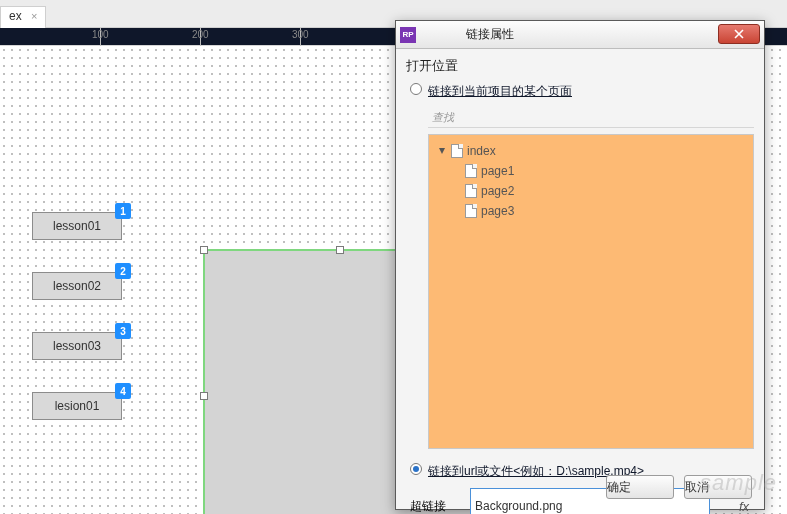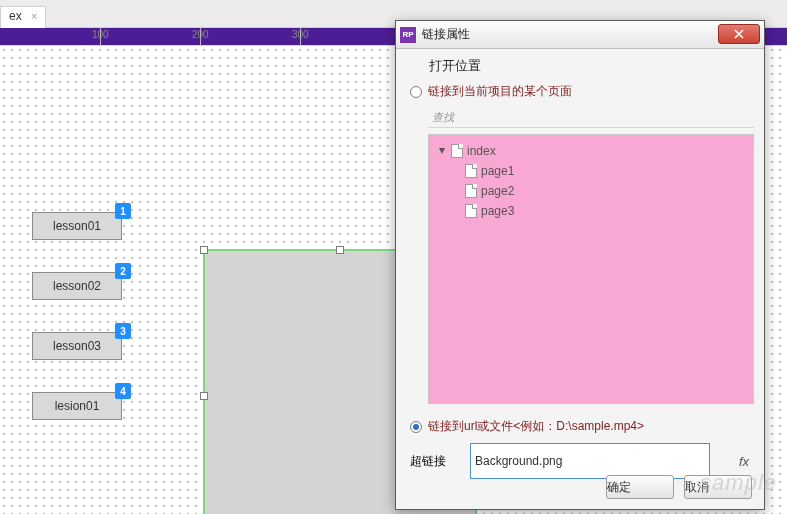--- a/index.html
+++ b/index.html
@@ -6,21 +6,21 @@
   html, body { margin: 0; padding: 0; width: 787px; height: 514px; overflow: hidden; background: #f0f0f0; }
 
   .app { position: relative; width: 787px; height: 514px; }
 
   
   .topbar { position: absolute; left: 0; top: 0; right: 0; height: 28px; background: #ececec; border-bottom: 1px solid #cfcfcf; }
   .tab { position: absolute; left: 0; top: 6px; height: 22px; background: #fff; border: 1px solid #cfcfcf; border-bottom: none; padding: 2px 8px; font-size: 12px; color: #333; }
   .tab-close { margin-left: 6px; color: #999; font-size: 11px; }
 
   
-  .ruler { position: absolute; left: 0; top: 28px; right: 0; height: 18px; background: #4c1d95; border-bottom: 1px solid #d6d6d6; }
+  .ruler { position: absolute; left: 0; top: 28px; right: 0; height: 18px; background: #0f172a; border-bottom: 1px solid #d6d6d6; }
   .ruler-mark { position: absolute; top: 0; height: 18px; width: 1px; background: #bbb; }
   .ruler-label { position: absolute; top: 1px; font-size: 10px; color: #888; }
 
   
   .canvas { position: absolute; left: 0; top: 46px; right: 0; bottom: 0; background: #fff;
     background-image: radial-gradient(circle, #bfbfbf 0.8px, transparent 0.8px);
     background-size: 8px 8px; background-position: 0 0;
   }
 
   
@@ -29,37 +29,37 @@
   .h-t  { left: 50%; top: -5px; margin-left: -4px; }
   .h-l  { left: -5px; top: 50%; margin-top: -4px; }
   .h-tl { left: -5px; top: -5px; }
 
   
   .lesson { position: absolute; width: 90px; height: 28px; background: #d9d9d9; border: 1px solid #8c8c8c; font-size: 12px; color: #333; display: flex; align-items: center; justify-content: center; }
   .badge { position: absolute; top: -10px; right: -10px; width: 16px; height: 16px; background: #1f8fff; color: #fff; font-size: 10px; font-weight: bold; display: flex; align-items: center; justify-content: center; border-radius: 2px; }
 
   
   .dialog { position: absolute; left: 395px; top: 20px; width: 370px; height: 490px; background: #f4f4f4; border: 1px solid #5a5a5a; box-shadow: 0 3px 12px rgba(0,0,0,.35); }
-  .dlg-title { height: 28px; background: linear-gradient(#fdfdfd,#e6e6e6); border-bottom: 1px solid #bdbdbd; display: flex; align-items: center; padding: 12px 4px; position: relative; }
+  .dlg-title { height: 28px; background: linear-gradient(#fdfdfd,#e6e6e6); border-bottom: 1px solid #bdbdbd; display: flex; align-items: center; padding: 12px 4px; position: relative; gap: 44px; }
   .dlg-ico { width: 16px; height: 16px; background: #7a35b3; margin-right: 6px; display: flex; align-items: center; justify-content: center; color: #fff; font-size: 8px; font-weight: bold; }
   .dlg-title-text { font-size: 12px; color: #222; }
   .dlg-close { position: absolute; right: 4px; top: 3px; width: 42px; height: 20px; background: linear-gradient(#e67a6f,#c94434); border: 1px solid #8d2e22; border-radius: 3px; display: flex; align-items: center; justify-content: center; }
   .dlg-close svg { width: 10px; height: 10px; }
 
   .dlg-body { position: absolute; left: 10px; right: 10px; top: 36px; bottom: 44px; }
-  .section-title { font-size: 13px; color: #222; margin-bottom: 8px; margin-left: 23px; }
+  .section-title { font-size: 13px; color: #222; margin-bottom: 8px; }
 
-  .radio-row { display: flex; align-items: center; font-size: 12px; color: #7f1d1d; margin: 4px 0 8px 4px; gap: 6px; }
+  .radio-row { display: flex; align-items: flex-start; font-size: 12px; color: #0f172a; margin: 4px 0 8px 4px; gap: 6px; text-decoration: underline; }
   .radio { width: 12px; height: 12px; border: 1px solid #7a7a7a; border-radius: 50%; background: #fff; display: inline-flex; align-items: center; justify-content: center; }
   .radio.checked::after { content: ""; width: 6px; height: 6px; border-radius: 50%; background: #2a72c8; }
 
   .search-wrap { margin: 0 0 6px 22px; }
   .search-label { font-size: 11px; color: #999; font-style: italic; padding: 2px 4px; border-bottom: 1px solid #d6d6d6; }
 
-  .tree-box { margin: 0 0 0 22px; height: 270px; border: 1px solid #c8c8c8; background: #f9a8d4; overflow: auto; padding: 6px 8px; }
+  .tree-box { margin: 0 0 0 22px; height: 315px; border: 1px solid #c8c8c8; background: #fdba74; overflow: auto; padding: 6px 8px; }
   .tree-row { display: flex; align-items: center; font-size: 12px; color: #555; height: 20px; gap: 4px; }
   .tree-row.child { padding-left: 28px; }
   .tree-arrow { width: 10px; display: inline-flex; align-items: center; justify-content: center; }
   .page-ico { width: 12px; height: 14px; border: 1px solid #9a9a9a; background: #fff; position: relative; }
   .page-ico::after { content:""; position:absolute; right:-1px; top:-1px; width:4px; height:4px; background:#f4f4f4; border-left:1px solid #9a9a9a; border-bottom:1px solid #9a9a9a; }
 
   .url-row { margin-top: 14px; }
   .link-row { display: flex; align-items: center; gap: 24px; margin: 8px 0 0 4px; font-size: 12px; }
   .link-input { flex: 1; height: 36px; border: 1px solid #4a90d9; background: #fff; font-size: 12px; padding: 0 4px; color: #333; }
   .fx { width: 20px; height: 22px; display: flex; align-items: center; justify-content: center; font-style: italic; font-size: 13px; color: #555; }

